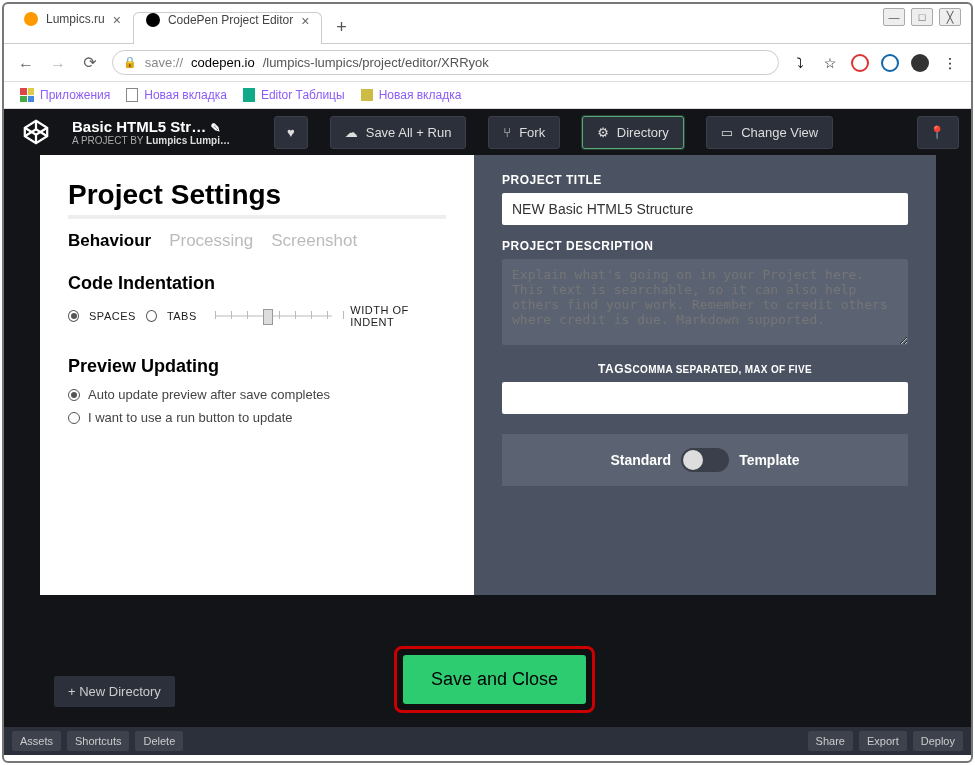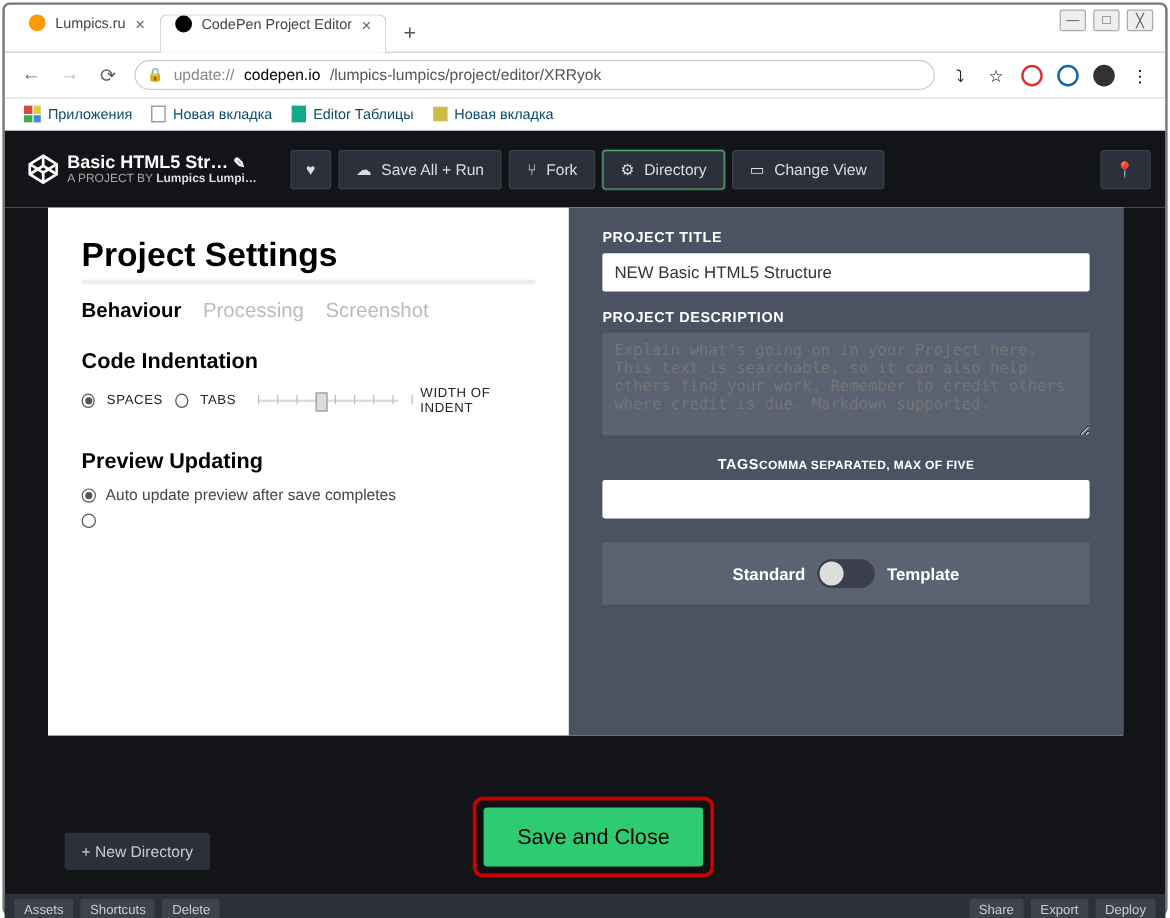--- a/index.html
+++ b/index.html
@@ -25,30 +25,30 @@
 .navbtn { color: #666; font-size: 16px; width: 20px; text-align: center; }
 .addr { flex: 1; display: flex; align-items: center; gap: 8px; border: 1px solid #ccc; border-radius: 14px; padding: 4px 10px; font-size: 13px; color: #555; }
 .addr .lock { font-size: 11px; }
 .ext-icons { display: flex; gap: 12px; align-items: center; }
 .ext-icons span { width: 18px; height: 18px; display: inline-flex; align-items: center; justify-content: center; font-size: 14px; }
 .opera { width: 16px; height: 16px; border: 2px solid #d33; border-radius: 50%; background: #fff; }
 .globe { width: 16px; height: 16px; border: 2px solid #16a; border-radius: 50%; }
 .avatar { width: 22px; height: 22px; border-radius: 50%; background: #333; }
 
 
-.bookmarks { display: flex; align-items: center; gap: 16px; padding: 6px 16px; border-bottom: 1px solid #ddd; font-size: 12px; color: #0c4a6e; }
+.bookmarks { display: flex; align-items: center; gap: 16px; padding: 6px 16px; border-bottom: 1px solid #ddd; font-size: 12px; color: #8b5cf6; }
 .bm-item { display: flex; align-items: center; gap: 6px; }
 .bm-apps { width: 14px; height: 14px; display: grid; grid-template: 1fr 1fr/1fr 1fr; gap: 1px; }
 .bm-apps i { background: #d44; }
 .bm-apps i:nth-child(2){background:#dc4;} .bm-apps i:nth-child(3){background:#4a4;} .bm-apps i:nth-child(4){background:#48d;}
 .doc-ico { width: 12px; height: 14px; border: 1px solid #888; }
 .sheet-ico { width: 12px; height: 14px; background: #1a8; }
 
 
-.cp-header { background: #131417; height: 64px; display: flex; align-items: center; padding: 0 12px; gap: 0; color: #fff; justify-content: flex-end; }
+.cp-header { background: #131417; height: 46px; display: flex; align-items: center; padding: 0 12px; gap: 16px; color: #fff; justify-content: flex-end; }
 .cp-logo { width: 40px; height: 40px; display: flex; align-items: center; justify-content: center; }
 .cp-logo svg { width: 28px; height: 28px; }
 .cp-title-block { flex: 0 0 180px; }
 .cp-title { font-weight: 700; font-size: 15px; white-space: nowrap; overflow: hidden; color: #fff; }
 .cp-sub { font-size: 10px; color: #aaa; text-transform: uppercase; }
 .cp-sub b { color: #ddd; text-transform: none; }
 .cp-btn { background: #2c303a; border: 1px solid #3a3f4b; color: #ddd; padding: 8px 14px; border-radius: 3px; font-size: 13px; display: flex; gap: 8px; align-items: center; margin-left: 6px; }
 .cp-btn.icon-only { padding: 8px 12px; }
 .cp-btn.active { border: 1px solid #5a7; box-shadow: 0 0 0 1px rgba(90,170,120,.3); }
 .cp-spacer { flex: 1; }
@@ -118,21 +118,21 @@
     </div>
     <div class="newtab">+</div>
   </div>
 
   <div class="urlbar">
     <span class="navbtn">←</span>
     <span class="navbtn" style="color:#bbb">→</span>
     <span class="navbtn">⟳</span>
     <div class="addr">
       <span class="lock">🔒</span>
-      <span style="color:#888">update://</span>
+      <span style="color:#888">save://</span>
         <span style="color:#000">codepen.io</span>
         <span>/lumpics-lumpics/project/editor/XRRyok</span>
     </div>
     <div class="ext-icons">
       <span>⤵</span>
       <span>☆</span>
       <span class="opera"></span>
       <span class="globe"></span>
       <span class="avatar"></span>
       <span>⋮</span>
@@ -235,20 +235,21 @@
           <span>WIDTH OF INDENT</span>
         </div>
 
         <div class="section-h">Preview Updating</div>
         <div class="preview-row">
           <span class="radio on"></span>
           <span>Auto update preview after save completes</span>
         </div>
         <div class="preview-row">
           <span class="radio"></span>
+          <span>I want to use a run button to update</span>
         </div>
       </div>
 
       <div class="modal-right">
         <div class="r-label">PROJECT TITLE</div>
         <input class="r-input" value="NEW Basic HTML5 Structure" style="">
 
         <div class="r-label">PROJECT DESCRIPTION</div>
         <textarea class="r-textarea" placeholder="Explain what's going on in your Project here. This text is searchable, so it can also help others find your work. Remember to credit others where credit is due. Markdown supported." style=""></textarea>
 

